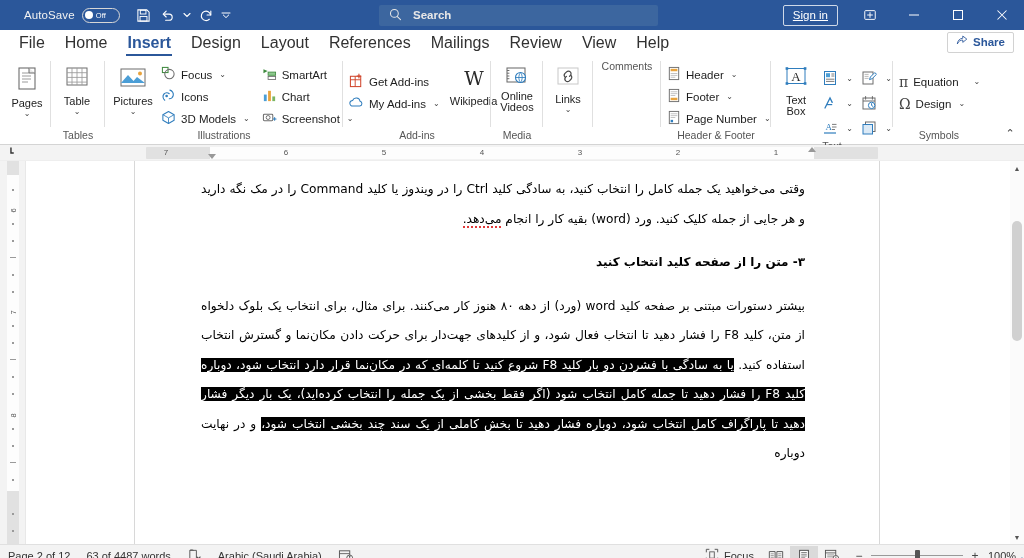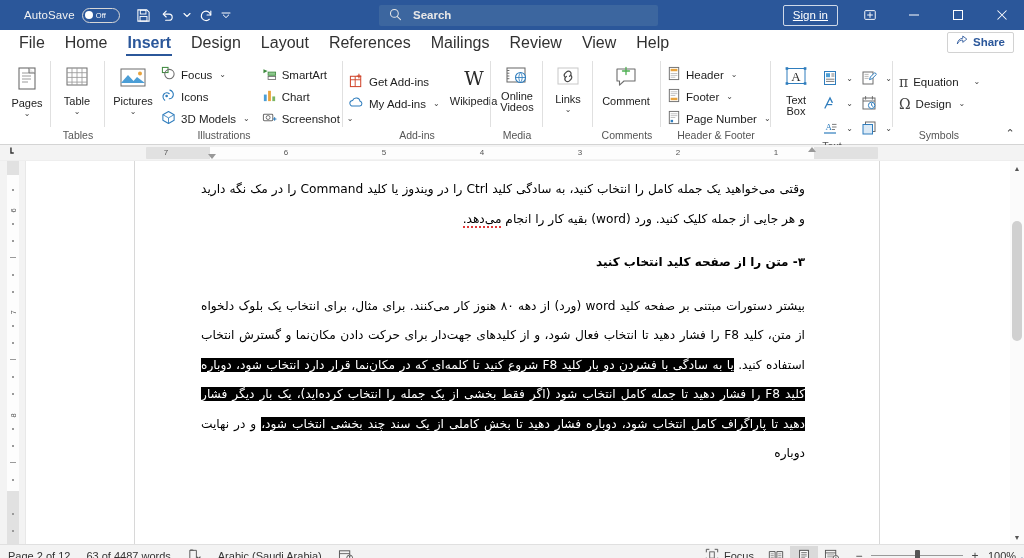--- a/index.html
+++ b/index.html
@@ -495,31 +495,20 @@
             </svg>
         </span>
         <span class="bt">Links</span>
         <span class="bcaret">⌄</span>
       </div>
     </div>
     <div class="rgroup-label"></div>
   </div>
 
   <div class="rgroup" style="width:68px;">
-    <div class="rgroup-body">
-      <div class="bigbtn" style="min-width:60px;">
-        <span class="ico">
-          <svg width="28" height="26" viewBox="0 0 28 26">
-              <path d="M5 3h18v12H12l-4.5 4.2V15H5z" fill="none" stroke="#6d6d6d" stroke-width="1.1" stroke-linejoin="round"></path>
-              <path d="M14 1.5v7M10.5 5h7" stroke="#4caf50" stroke-width="1.3" stroke-linecap="round"></path>
-            </svg>
-        </span>
-        <span class="bt">Comment</span>
-      </div>
-    </div>
     <div class="rgroup-label">Comments</div>
   </div>
 
   <div class="rgroup" style="width:110px;">
     <div class="rgroup-body">
       <div class="smallcol">
         <span class="smallbtn">
           <span>
             <svg width="14" height="15" viewBox="0 0 14 16">
                 <rect x="2" y="1.5" width="10" height="13" fill="#fff" stroke="#6d6d6d" stroke-width="1"></rect>

